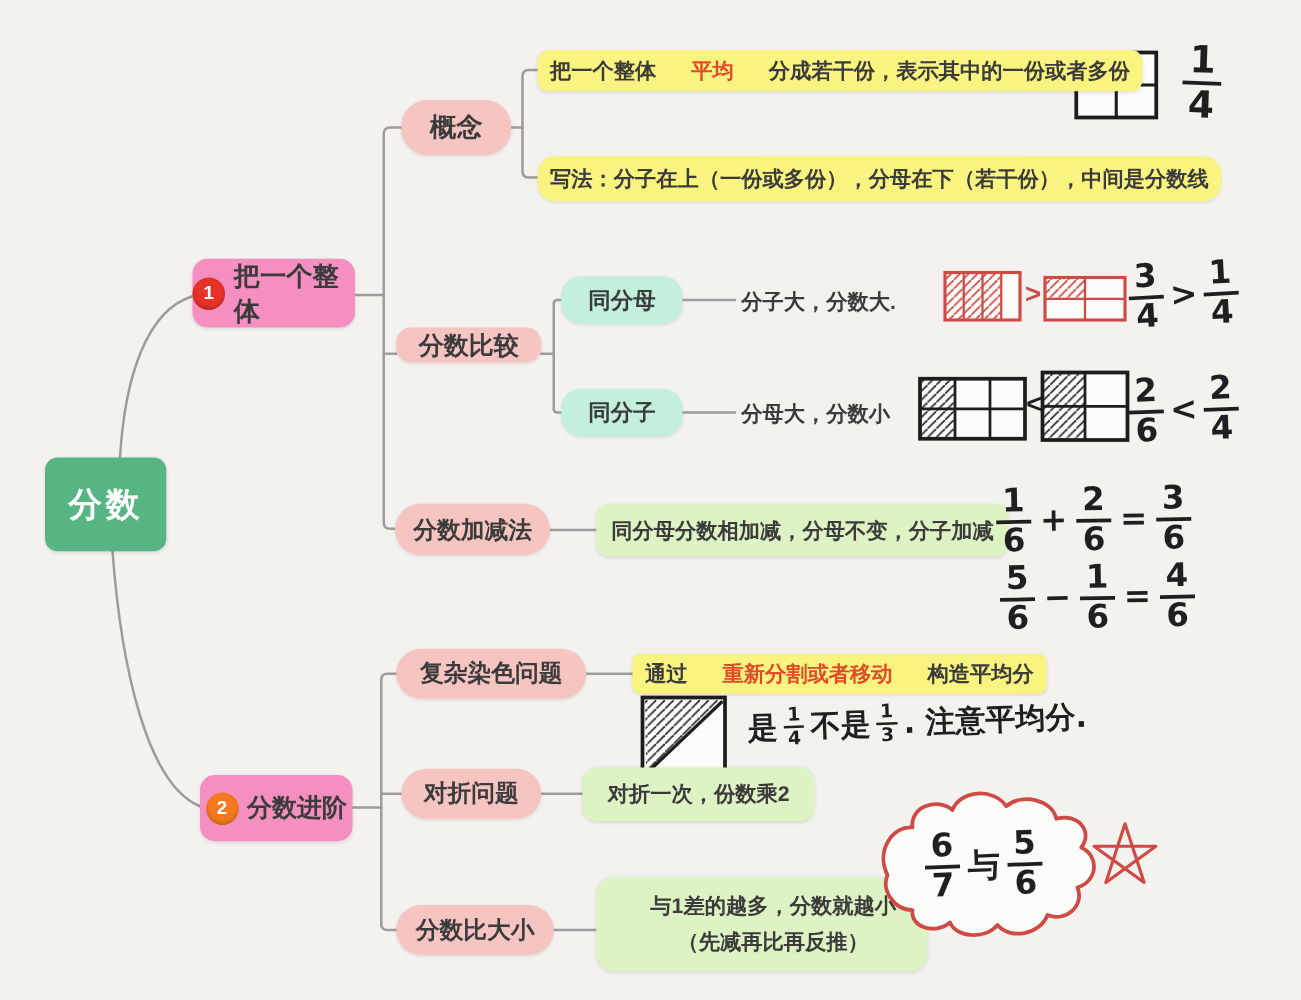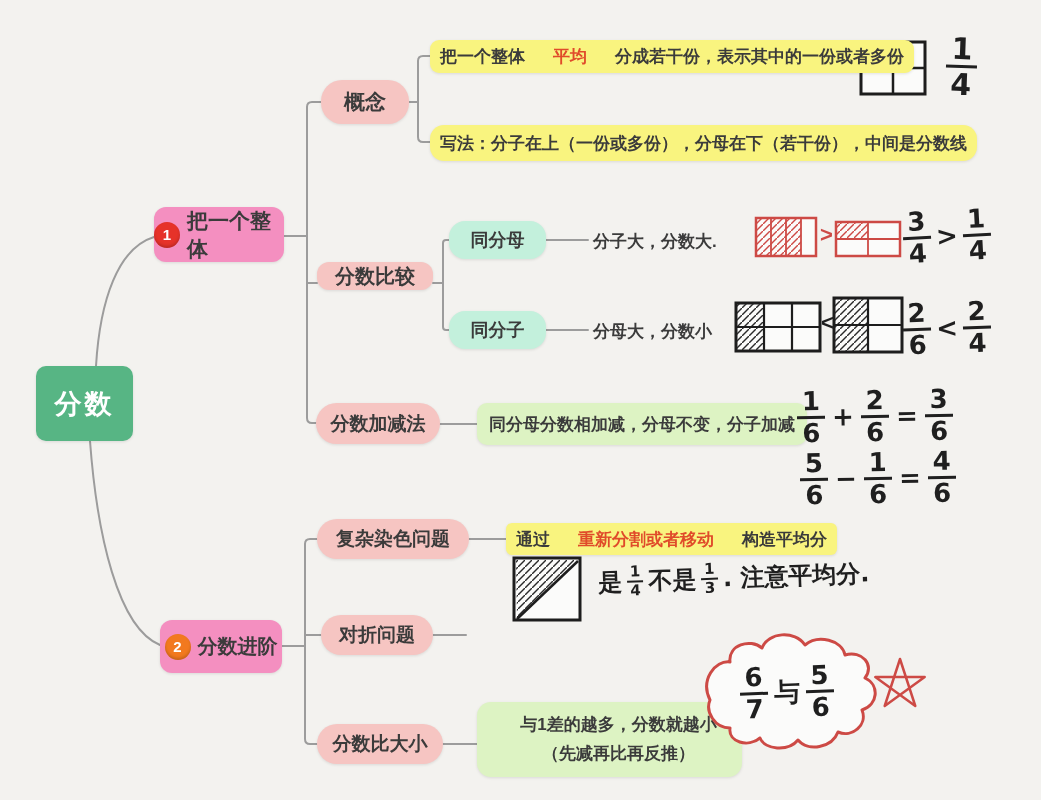--- a/index.html
+++ b/index.html
@@ -172,20 +172,23 @@
   </div>
   <div class="node ynote" style="left:506px;top:523px;height:32px;border-radius:6px;">
     <span>通过</span>
       <span class="hl">重新分割或者移动</span>
       <span>构造平均分</span>
   </div>
 
   <div class="node salmon" style="left:321px;top:615px;width:112px;height:40px;">
     <span>对折问题</span>
   </div>
+  <div class="node gnote" style="left:466px;top:614px;width:186px;height:43px;border-radius:12px;">
+    <span>对折一次，份数乘2</span>
+  </div>
 
   <div class="node salmon" style="left:317px;top:724px;width:126px;height:40px;">
     <span>分数比大小</span>
   </div>
   <div class="node gnote two" style="left:477px;top:702px;width:265px;height:75px;padding-left:18px;">
     <div>与1差的越多，分数就越小</div>
     <div>（先减再比再反推）</div>
   </div>
 
   <span class="pen red" style="left:820px;top:224px;">&gt;</span>

